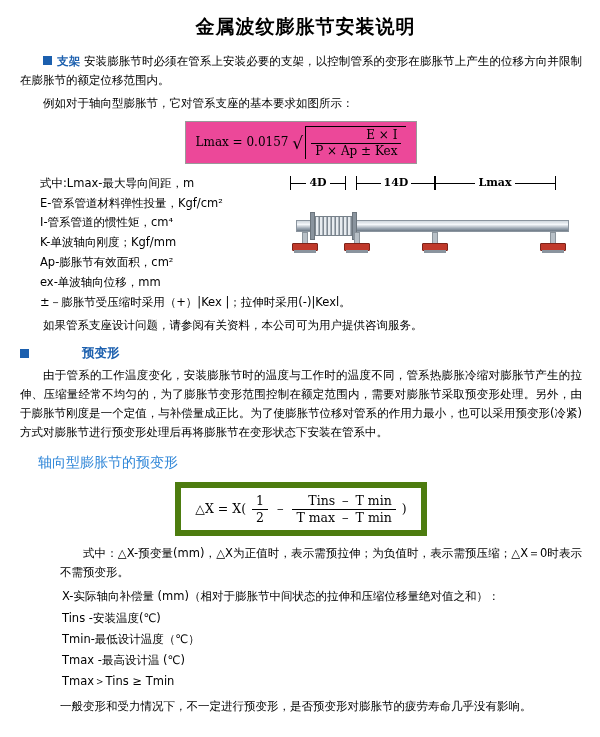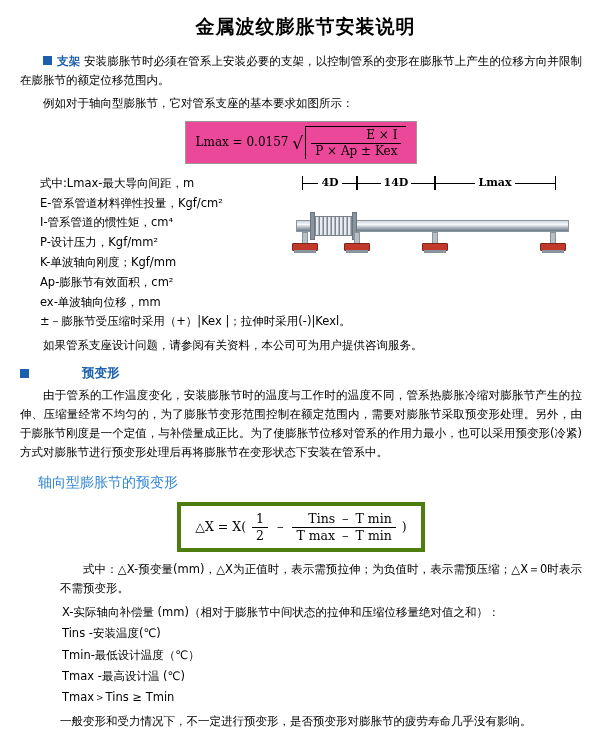--- a/index.html
+++ b/index.html
@@ -240,21 +240,21 @@
     background: #8a949e;
   }
   .axial-formula {
     text-align: center;
     margin: 10px 0 8px 0;
     font-family: "DejaVu Serif", "Liberation Serif", serif;
     font-size: 12.5px;
   }
   .box-formula {
     display: inline-block;
-    border: 4px solid #4d7c0f;
+    border: 6px solid #4d7c0f;
     padding: 5px 14px;
   }
   .note-list {
     padding-left: 42px;
     line-height: 1.85;
     font-size: 11.5px;
     margin: 4px 0;
   }
   .pad-l40 {
     padding-left: 40px;
@@ -282,31 +282,30 @@
         <span class="sqrt-sign">√</span><span class="sqrt"><span class="frac"><span class="num">E × I</span><span class="den">P × Ap ± Kex</span></span></span>
       </span>
     </div>
 
     <div class="two-col">
       <div class="left-col">
         <div class="varlist">
           <div>式中:Lmax-最大导向间距，m</div>
           <div>E-管系管道材料弹性投量，Kgf/cm²</div>
           <div>I-管系管道的惯性矩，cm⁴</div>
-          <div>P-设计压力，Kgf/mm²</div>
           <div>K-单波轴向刚度；Kgf/mm</div>
           <div>Ap-膨胀节有效面积，cm²</div>
           <div>ex-单波轴向位移，mm</div>
           <div>±－膨胀节受压缩时采用（+）|Kex |；拉伸时采用(-)|Kexl。</div>
         </div>
       </div>
       <div class="right-col">
         <div class="drawing">
           <div class="dim-row">
-            <div class="dim-seg" style="left:14px; width:54px;"><span class="dim-label">4D</span></div>
+            <div class="dim-seg" style="left:2px; width:54px;"><span class="dim-label">4D</span></div>
             <div class="dim-seg" style="left:68px; width:78px;"><span class="dim-label">14D</span></div>
             <div class="dim-seg" style="left:146px; width:120px;"><span class="dim-label">Lmax</span></div>
           </div>
           <div class="pipe-area">
             <div class="pipe"></div>
             <div class="bellows"></div>
             <div class="flange" style="left:22px;"></div>
             <div class="flange" style="left:64px;"></div>
             <div class="support" style="left:4px;">
               <div class="stem"></div>

